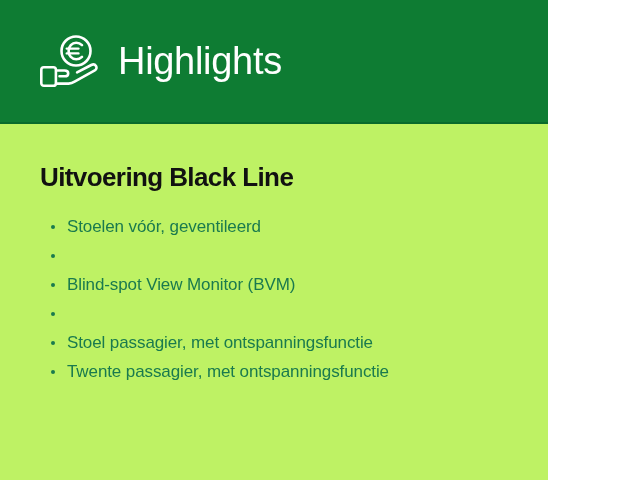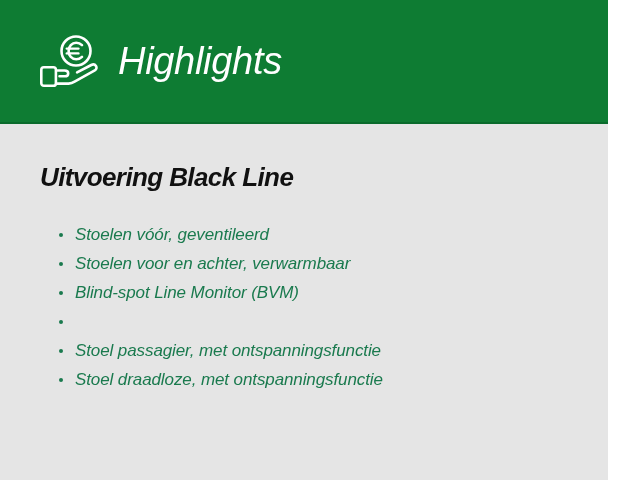--- a/index.html
+++ b/index.html
@@ -8,26 +8,25 @@
   }
   body {
     width: 640px;
     height: 480px;
     background: #ffffff;
     font-family: "Liberation Sans", sans-serif;
     overflow: hidden;
   }
   .slide {
     position: relative;
-    width: 608px;
+    width: 548px;
     height: 480px;
-    background: #e5e5e5;
+    background: #bef264;
     box-sizing: border-box;
     overflow: hidden;
-    font-style: italic;
   }
 
   
   .header {
     position: absolute;
     left: 0;
     top: 0;
     width: 640px;
     height: 124px;
     background: #0e7c33;
@@ -72,21 +71,21 @@
     font-weight: bold;
     color: #111111;
     letter-spacing: -0.6px;
     line-height: 1;
     white-space: nowrap;
   }
   .feature-list {
     position: absolute;
     left: 40px;
     top: 88px;
-    margin: 8px;
+    margin: 0;
     padding: 0;
     list-style: none;
     width: 560px;
   }
   .feature-list li {
     position: relative;
     color: #1a7a4e;
     font-size: 17px;
     line-height: 29px;
     height: 29px;
@@ -155,34 +154,33 @@
 
     <div class="section-title">Uitvoering Black Line</div>
 
     <ul class="feature-list">
       <li>
         <span class="bullet-dot"></span>
         <span>Stoelen vóór, geventileerd</span>
       </li>
       <li>
         <span class="bullet-dot"></span>
-        <span>Stoelen voor en achter, verwarmbaar</span>
       </li>
       <li>
         <span class="bullet-dot"></span>
-        <span>Blind-spot Line Monitor (BVM)</span>
+        <span>Blind-spot View Monitor (BVM)</span>
       </li>
       <li>
         <span class="bullet-dot"></span>
       </li>
       <li>
         <span class="bullet-dot"></span>
         <span>Stoel passagier, met ontspanningsfunctie</span>
       </li>
       <li>
         <span class="bullet-dot"></span>
-        <span>Stoel draadloze, met ontspanningsfunctie</span>
+        <span>Twente passagier, met ontspanningsfunctie</span>
       </li>
     </ul>
 
 
   </div>
 </div>
 
 </body></html>

